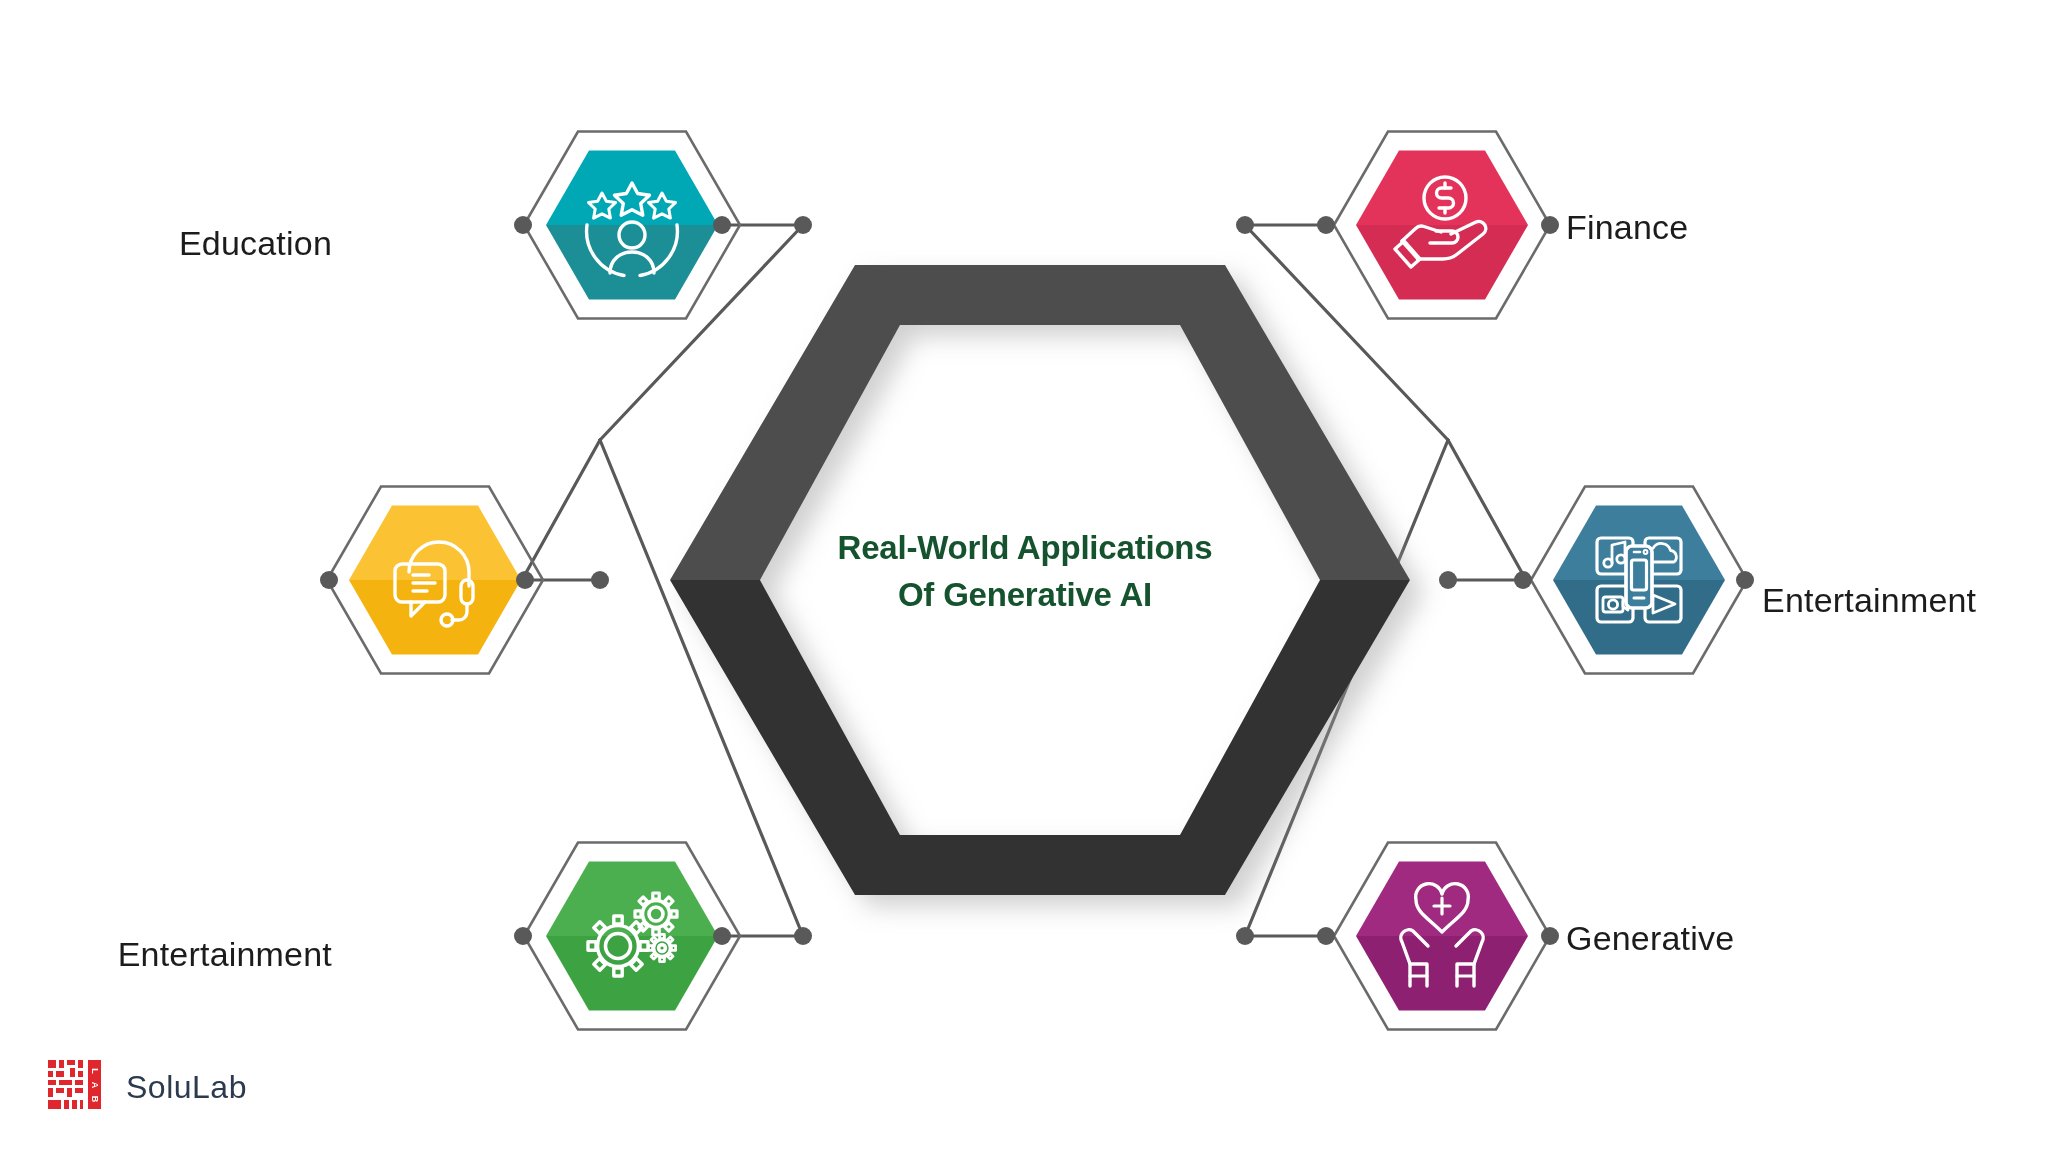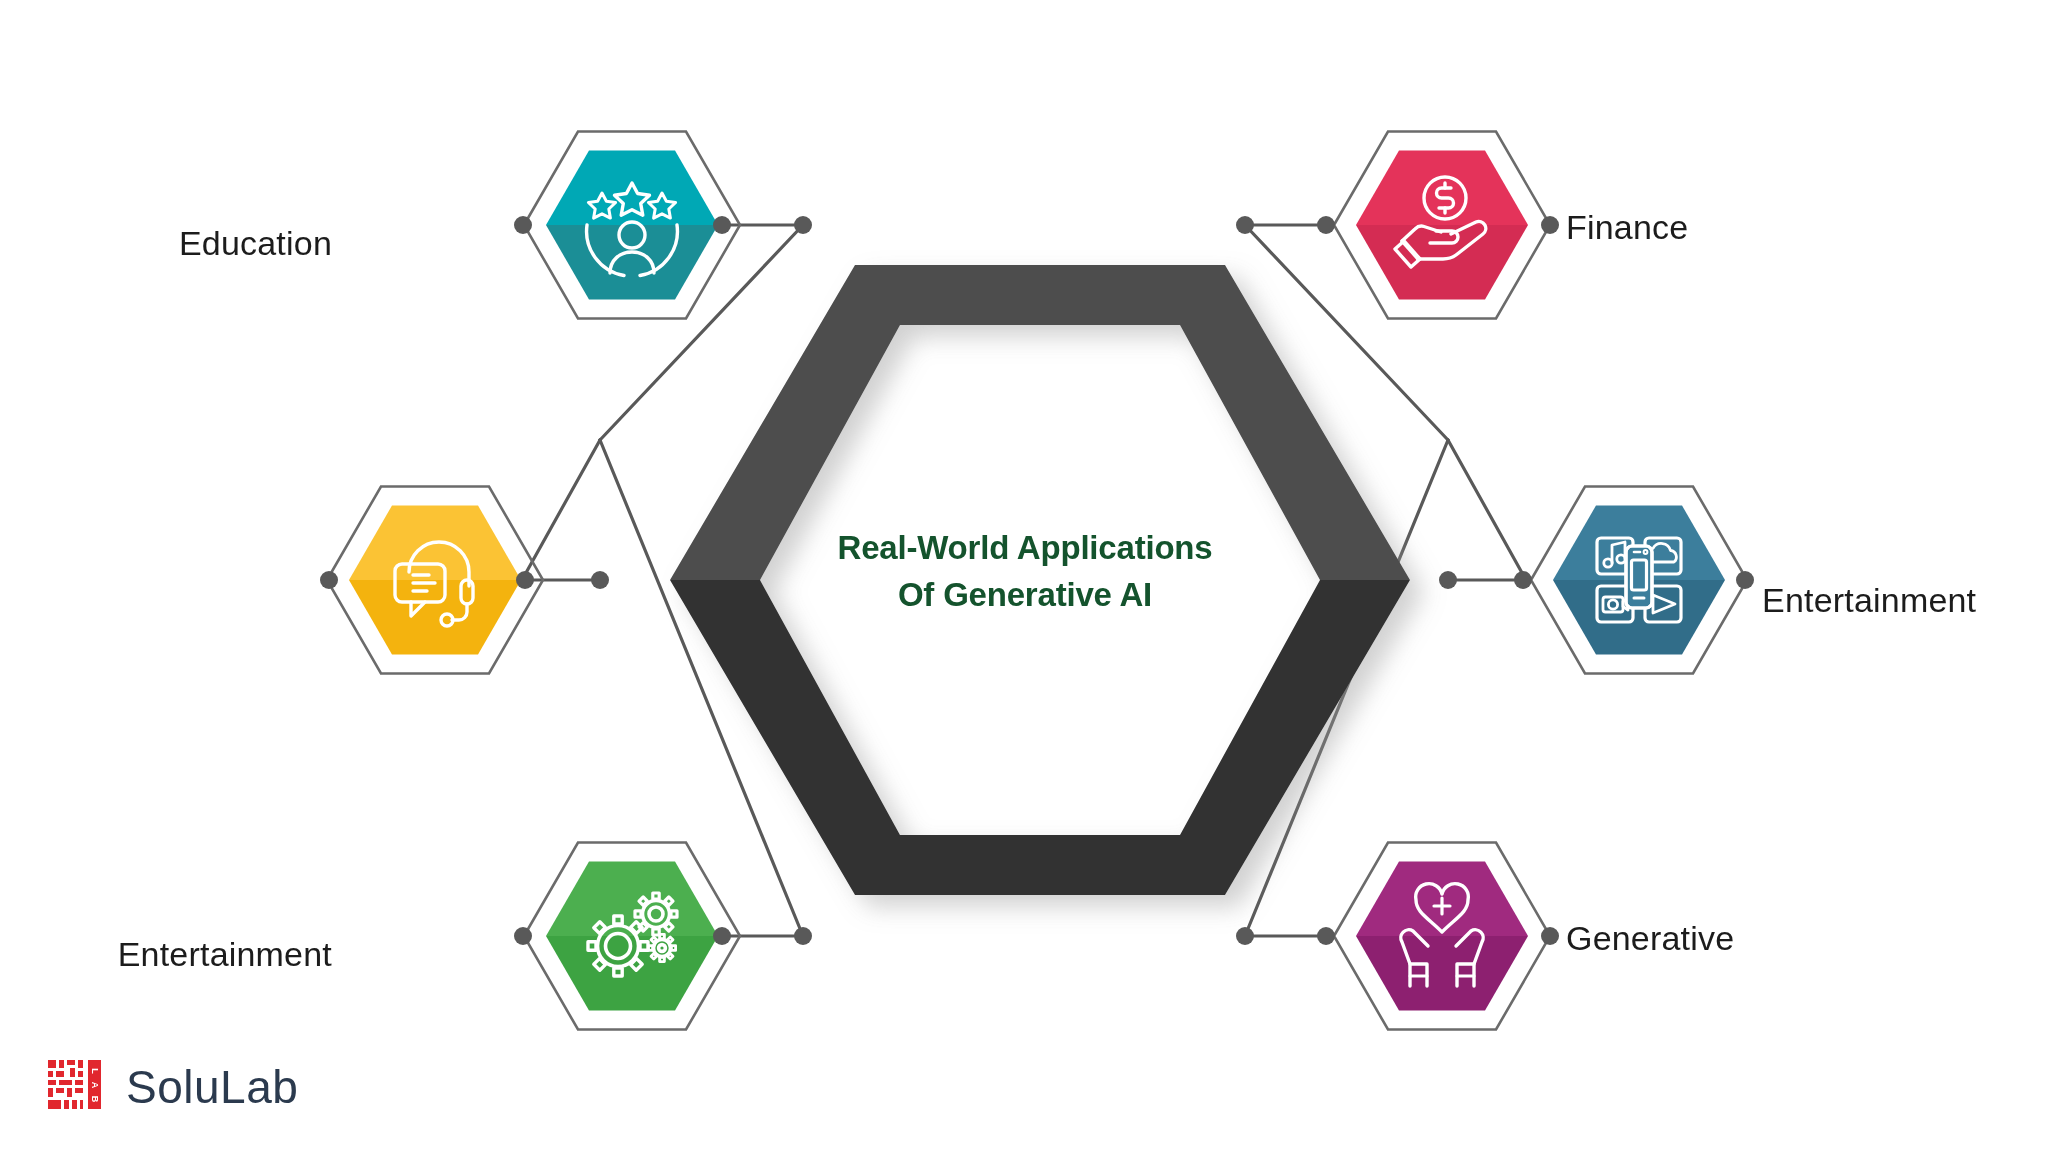--- a/index.html
+++ b/index.html
@@ -68,21 +68,21 @@
     position: absolute;
     left: 48px;
     top: 1058px;
     display: flex;
     align-items: center;
     gap: 16px;
   }
   #brand-mark { display: block; }
   #brand-name {
     font-family: "Liberation Sans", sans-serif;
-    font-size: 46px;
+    font-size: 32px;
     font-weight: 400;
     color: #2b3a4e;
     letter-spacing: 0.5px;
     line-height: 1;
   }
 </style>
 </head>
 <body>
 
 <div id="stage">

